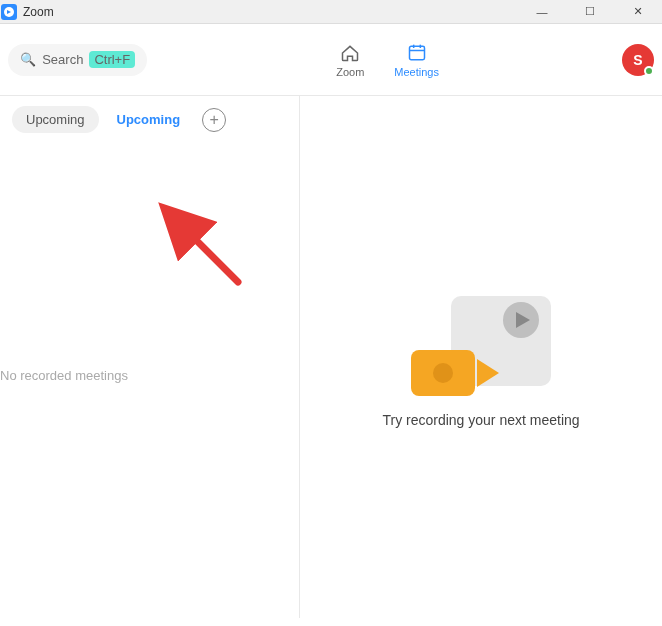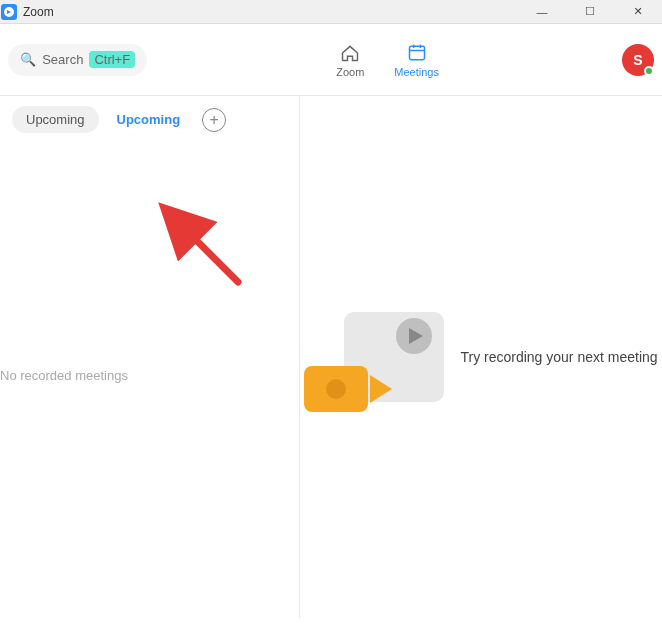--- a/index.html
+++ b/index.html
@@ -199,21 +199,21 @@
       display: flex;
       align-items: center;
       color: #aaa;
       font-size: 13px;
     }
 
     
     .right-panel {
       flex: 1;
       display: flex;
-      flex-direction: row;
+      flex-direction: column;
       align-items: center;
       justify-content: center;
       gap: 16px;
     }
 
     .record-illustration {
       position: relative;
       width: 140px;
       height: 110px;
     }

